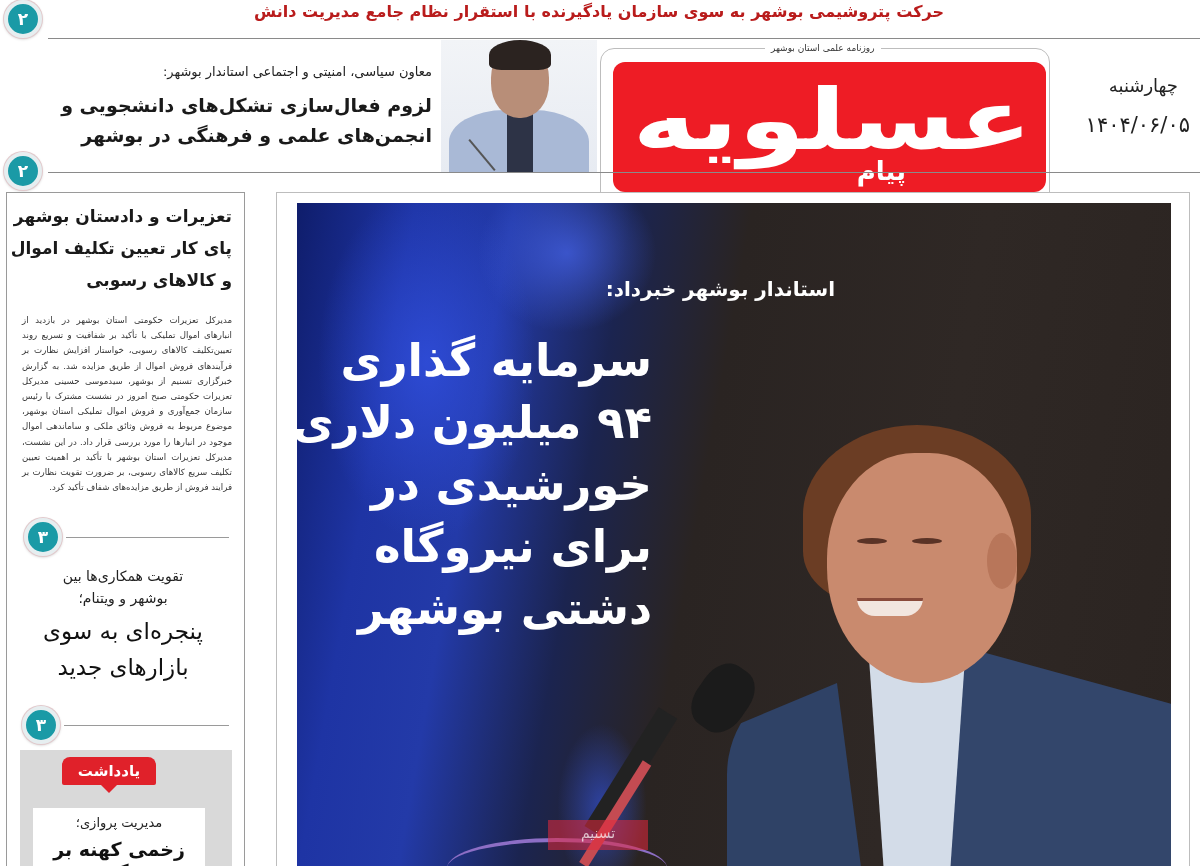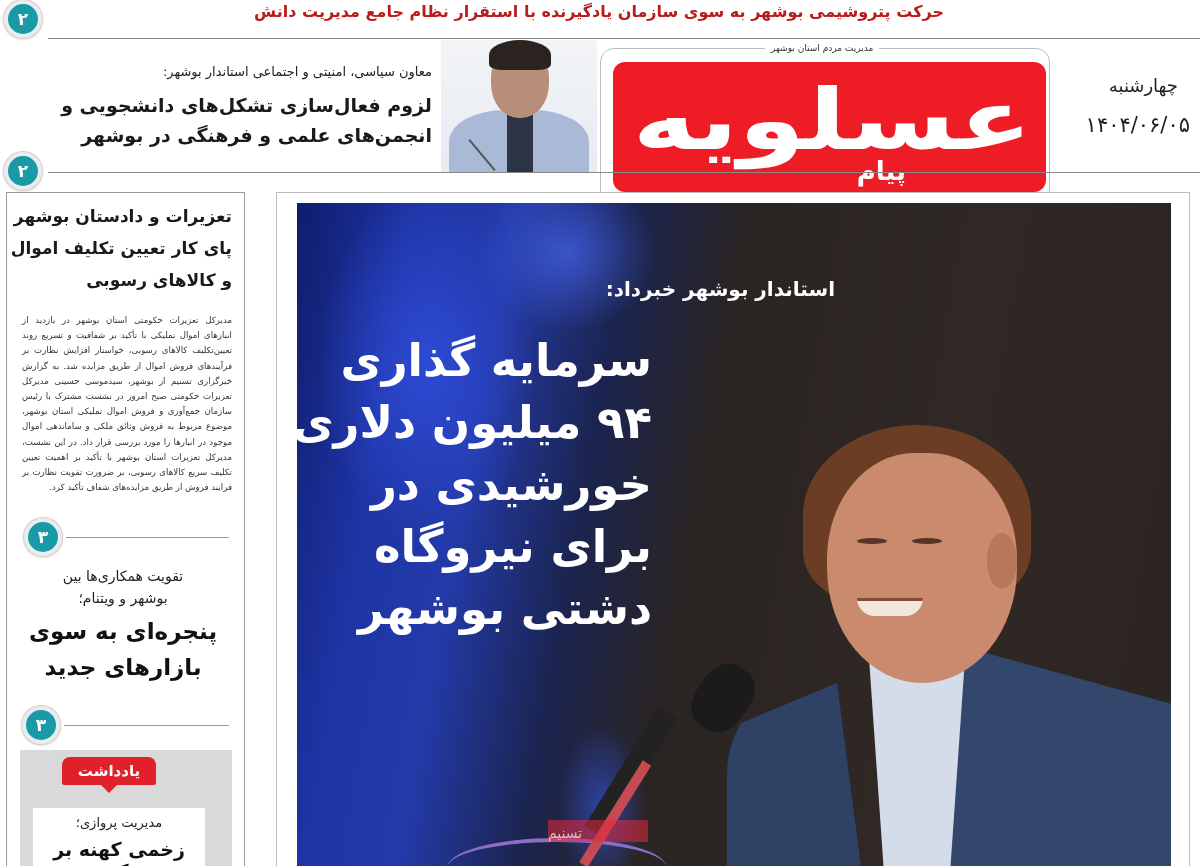--- a/index.html
+++ b/index.html
@@ -72,21 +72,21 @@
     position: absolute; left: 6px; top: 192px; width: 239px; height: 680px;
     border: 1px solid #9a9a9a; background: #fff;
   }
   .lc-title { position: absolute; left: 10px; top: 200px; width: 222px; font-size: 17px; font-weight: bold; text-align: right; line-height: 32px; }
   .lc-body {
     position: absolute; left: 22px; top: 300px; width: 210px; font-size: 8.6px; line-height: 15.2px;
     text-align: justify; color: #333; margin-top: 13px;
   }
   .sec-rule { position: absolute; height: 1px; background: #9a9a9a; }
   .lc2-kicker { position: absolute; left: 12px; top: 565px; width: 222px; text-align: center; font-size: 14px; line-height: 22px; color: #222; }
-  .lc2-title { position: absolute; left: 12px; top: 613px; width: 222px; text-align: center; font-size: 23px; font-weight: bold; line-height: 36px; color: #111; }
+  .lc2-title { position: absolute; left: 12px; top: 613px; width: 222px; text-align: center; font-size: 23px; font-weight: normal; line-height: 36px; color: #111; }
 
   .note-box { position: absolute; left: 20px; top: 750px; width: 212px; height: 120px; background: #d9d9d9; }
   .note-tab {
     position: absolute; left: 62px; top: 757px; width: 94px; height: 28px; background: #e0212a;
     border-radius: 8px 8px 2px 2px; color: #fff; font-size: 15px; font-weight: bold; text-align: center; line-height: 28px;
   }
   .note-tab-tip { position:absolute; left:100px; top:784px; width:0; height:0; border-left:9px solid transparent; border-right:9px solid transparent; border-top:9px solid #e0212a; }
   .note-inner { position: absolute; left: 33px; top: 808px; width: 172px; height: 60px; background: #fff; }
   .note-kicker { position:absolute; left:33px; top:815px; width:172px; text-align:center; font-size:13px; color:#222; }
   .note-title { position:absolute; left:33px; top:838px; width:172px; text-align:center; font-size:19px; font-weight:bold; color:#111; }
@@ -111,31 +111,31 @@
   .person .suit-l { position:absolute; left:430px; top:480px; width:200px; height:230px; background:#2f4266; border-radius: 40% 0 0 0; clip-path: polygon(0 20%, 55% 0, 70% 100%, 0 100%); }
   .person .suit-r { position:absolute; left:600px; top:440px; width:290px; height:260px; background:#33466b; border-radius: 0 45% 0 0; clip-path: polygon(18% 0, 100% 25%, 100% 100%, 0 100%); }
   .mic-head { position:absolute; left:400px; top:460px; width:52px; height:70px; border-radius:40%; background:#1b1b1b; transform:rotate(35deg); }
   .mic-stem { position:absolute; left:360px; top:510px; width:22px; height:140px; background:#222; transform:rotate(32deg); transform-origin: top center; }
   .mic-stem2 { position:absolute; left:345px; top:560px; width:10px; height:120px; background:#c44b52; transform:rotate(32deg); transform-origin: top center; }
   .cable { position:absolute; left:150px; top:635px; width:220px; height:60px; border-top:4px solid #8d6ec5; border-radius:50% 50% 0 0; }
 
   .hl-kicker { position:absolute; right:365px; top:277px; color:#fff; font-size:20px; font-weight:bold; white-space:nowrap;margin-left:38px; }
   .hl-title { position:absolute; right:548px; top:330px; color:#fff; font-size:45px; font-weight:bold; line-height:62px; text-align:right; white-space:nowrap; }
 
-  .watermark { position:absolute; left:548px; top:820px; width:100px; height:22px; background:rgba(230,40,60,0.55); color:rgba(255,255,255,0.7); font-size:14px; text-align:left; line-height:26px; }
+  .watermark { position:absolute; left:548px; top:820px; width:100px; height:30px; background:rgba(230,40,60,0.55); color:rgba(255,255,255,0.7); font-size:14px; text-align:center; line-height:26px; }
 </style>
 </head>
 <body>
 
 <div class="badge" style="left:4px; top:0px;">۲</div>
 <div class="top-headline">حرکت پتروشیمی بوشهر به سوی سازمان یادگیرنده با استقرار نظام جامع مدیریت دانش</div>
 <div class="top-rule"></div>
 
 <div class="masthead-frame"></div>
-<div class="mast-tagline">مدیریت مردم استان بوشهر</div>
+<div class="mast-tagline">روزنامه علمی استان بوشهر</div>
 <div class="logo-block">
   <div class="logo-text">عسلویه</div>
   <div class="logo-sub">پیام</div>
 </div>
 <div class="mast-info-text">
   <span>۲۷ آگوست ۲۰۲۵ / ۰۳ ربیع الاول ۱۴۴۷ / سال هجدهم / شماره ۲۸۴۹ / ۲۰۰۰۰ تومان / ۸ صفحه</span>
   <span class="url">www.payameasalooye.ir</span>
 </div>
 
 <div class="day-name">چهارشنبه</div>

